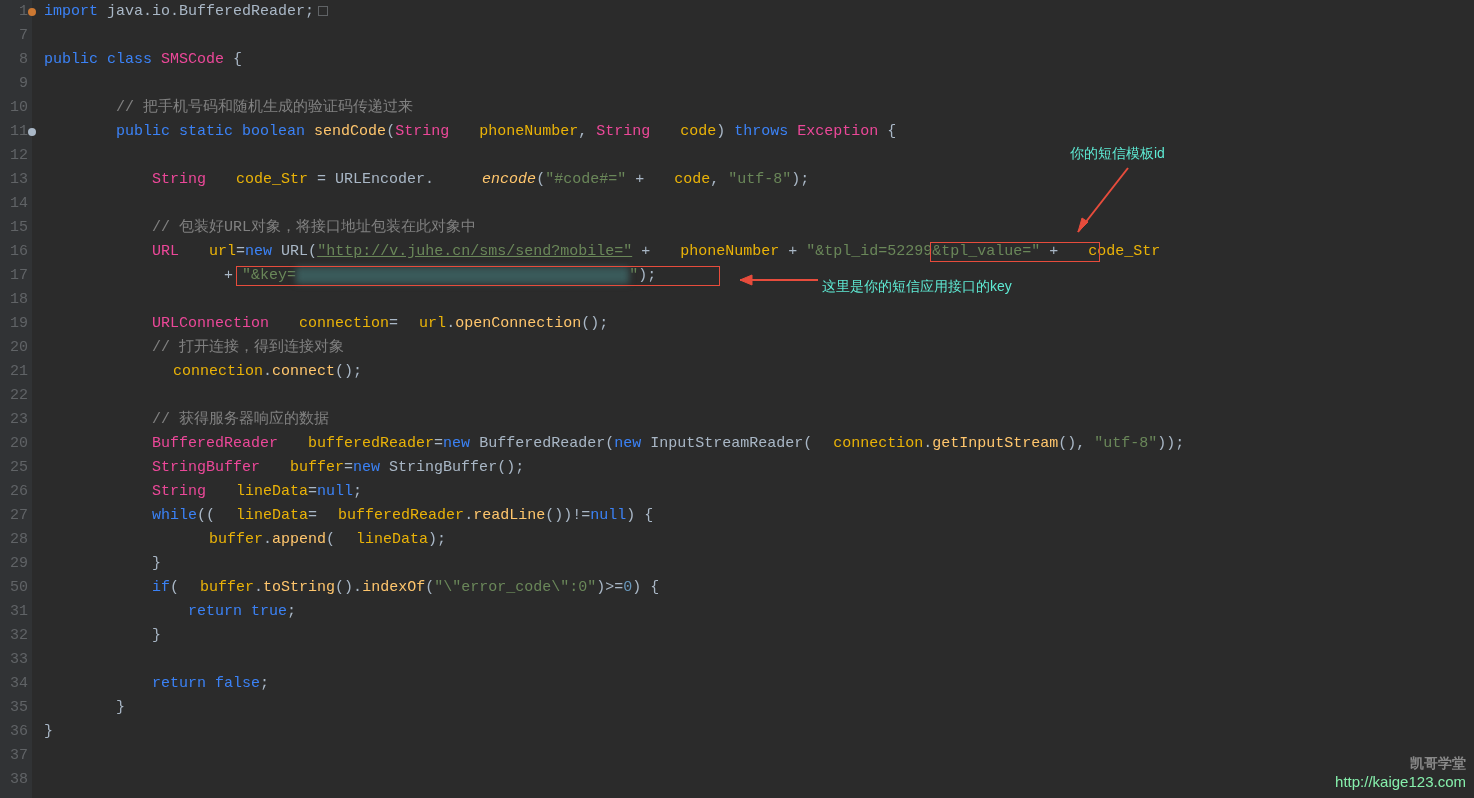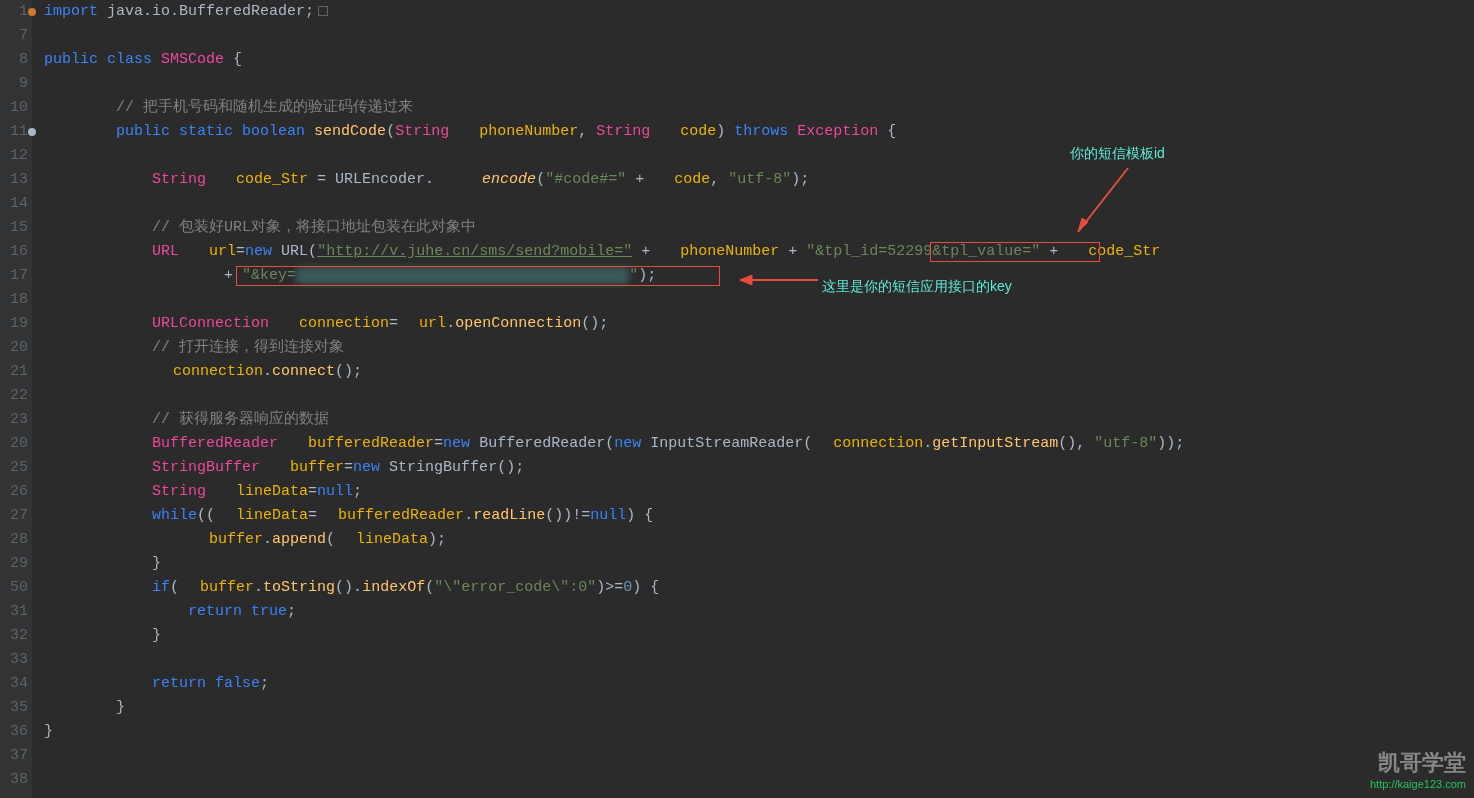--- a/index.html
+++ b/index.html
@@ -82,22 +82,22 @@
       pointer-events: none;
     }
     .watermark {
       position: absolute;
       right: 8px;
       bottom: 8px;
       text-align: right;
       color: #666;
       font-family: 'Microsoft YaHei', sans-serif;
     }
-    .watermark-title { font-size: 22px; font-weight: bold; color: #888; }
-    .watermark-url { font-size: 11px; color: #22c55e; }
+    .watermark-title { font-size: 14px; font-weight: bold; color: #888; }
+    .watermark-url { font-size: 15px; color: #86efac; }
     .fold-box {
       display: inline-block;
       border: 1px solid #606366;
       width: 10px;
       height: 10px;
       margin-left: 4px;
       vertical-align: middle;
     }
   </style>
 </head>

